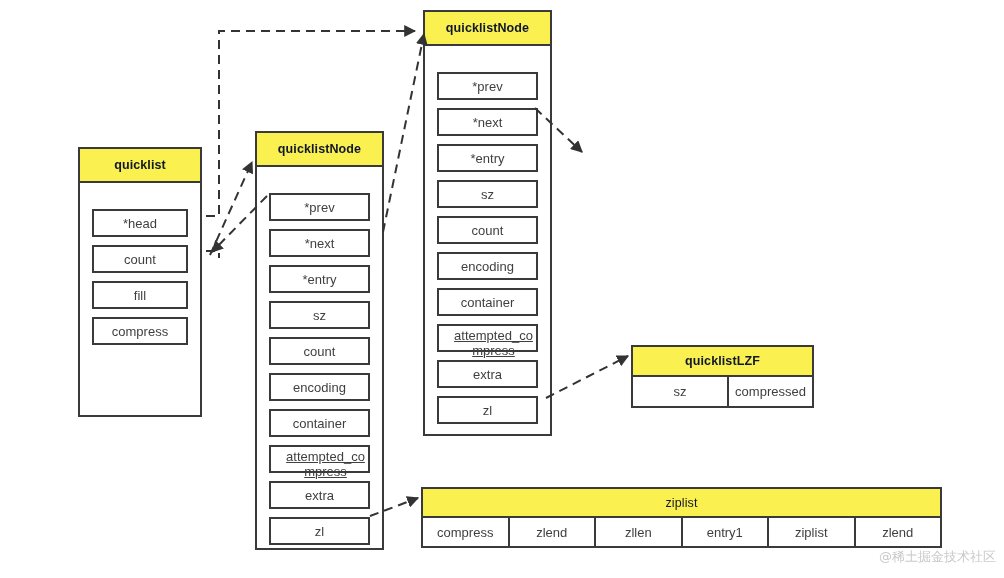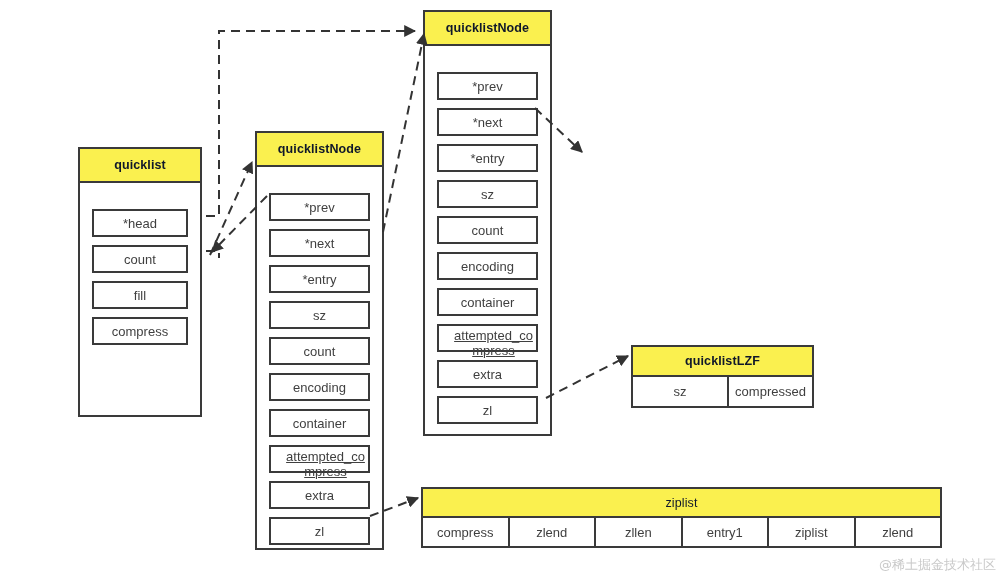--- a/index.html
+++ b/index.html
@@ -104,21 +104,21 @@
     left: 0; top: 0;
     width: 1004px;
     height: 578px;
     z-index: 3;
     pointer-events: none;
   }
 
   .watermark {
     position: absolute;
     right: 8px;
-    bottom: 4px;
+    bottom: 12px;
     font-size: 13px;
     color: #c9c9c9;
     z-index: 5;
     white-space: nowrap;
     font-family: "DejaVu Sans", sans-serif;
   }
 </style>
 </head>
 <body>
 

